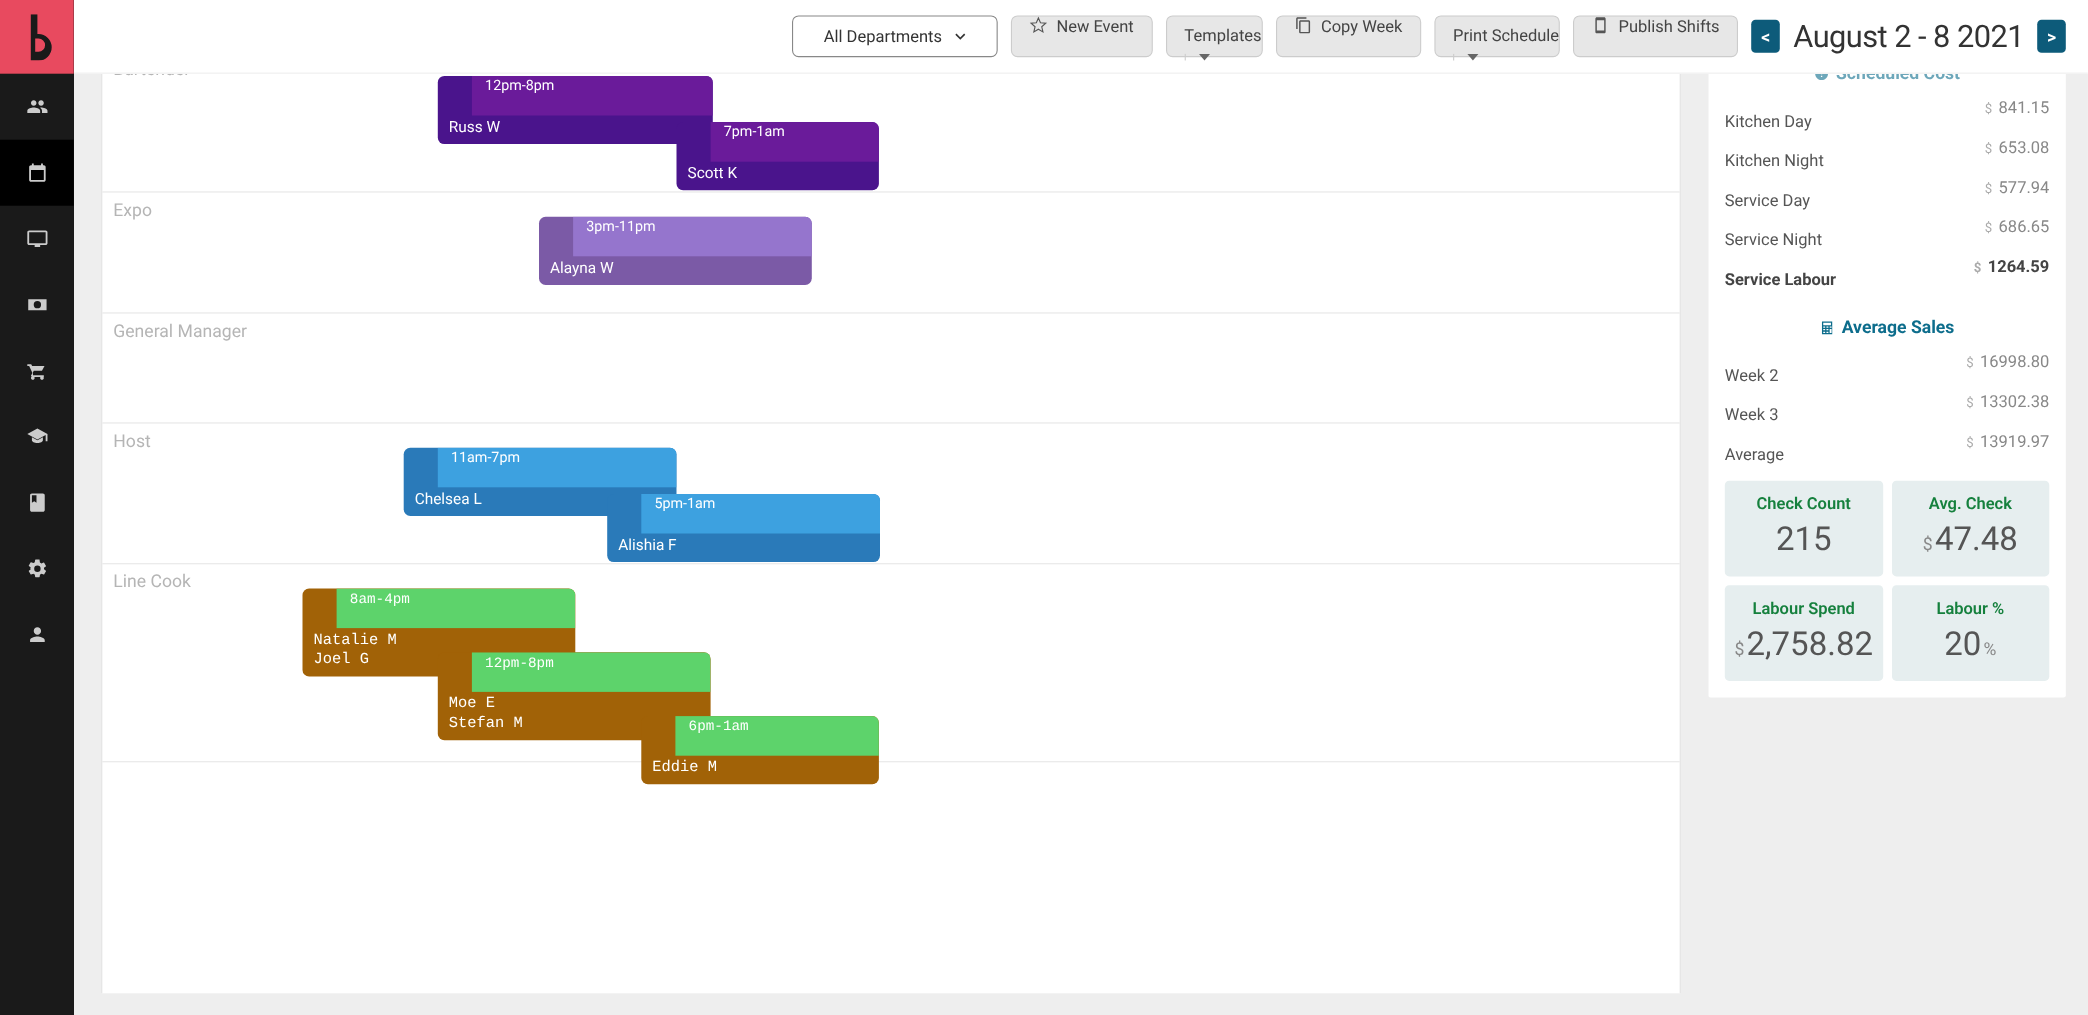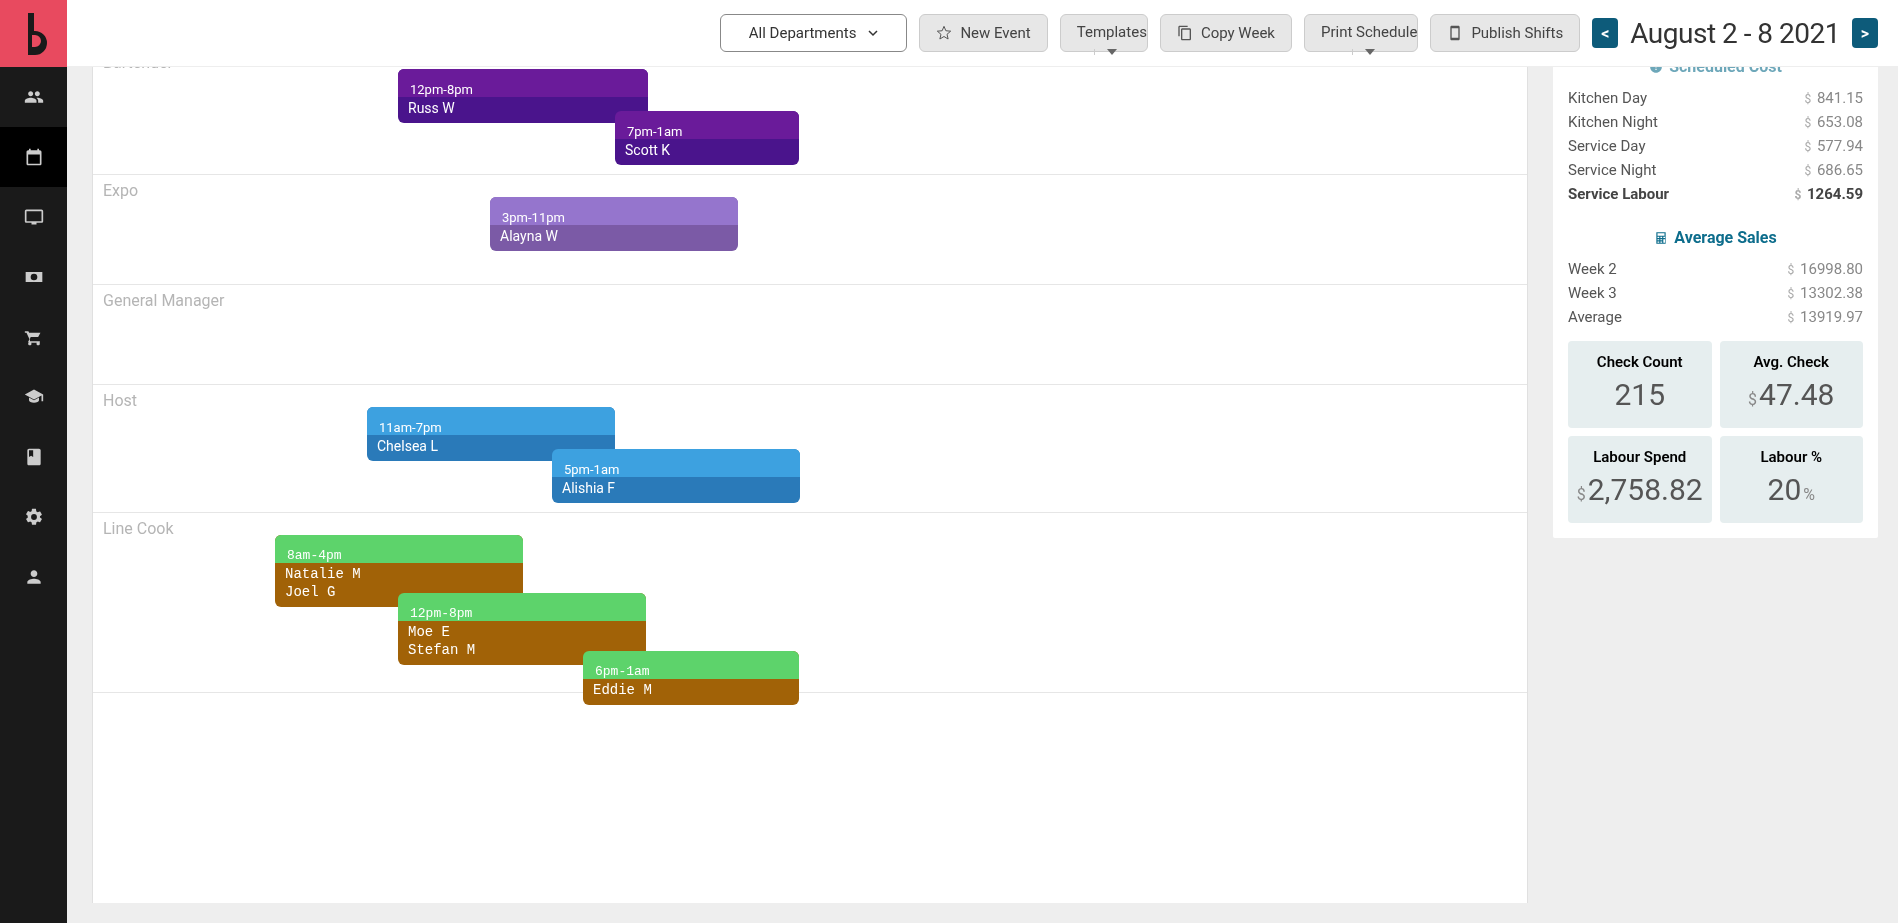--- a/index.html
+++ b/index.html
@@ -66,21 +66,21 @@
     font-size: 15px;
     justify-content: flex-end;
   }
   .select-wrap .chev { width: 10px; height: 10px; }
   .btn {
     height: 38px;
     padding: 0 16px;
     background: #e7e7e7;
     border: 1px solid #ccc;
     border-radius: 6px;
-    display: flex; align-items: center;
+    display: flex; 
     gap: 8px;
     font-size: 15px;
     color: #444;
     cursor: pointer;
   }
   .btn.split { padding-right: 0; flex-direction: column; }
   .btn.split .dd { border-left: 1px solid #ccc; padding: 0 12px; height: 100%; display: flex; align-items: center; }
   .btn svg { width: 16px; height: 16px; fill: #555; }
   .btn .caret { width: 0; height: 0; border-left: 5px solid transparent; border-right: 5px solid transparent; border-top: 6px solid #666; }
   .date-nav { display: flex; align-items: center; gap: 12px; }
@@ -123,23 +123,24 @@
     font-size: 16px;
   }
   .shift {
     position: absolute;
     border-radius: 6px;
     color: #fff;
     overflow: hidden;
   }
   .shift .shift-header {
     font-size: 13px;
-    padding: 14px 12px;
-    height: 17px;
+    padding: 3px 12px;
+    height: 36px;
     line-height: 14px;
+    margin-left: 31px;
   }
   .shift .shift-body {
     font-size: 14px;
     padding: 2px 10px 6px;
     line-height: 18px;
   }
   .shift.purple-dark { background: #4a148c; }
   .shift.purple-dark .shift-header { background: #6a1b9a; }
   .shift.purple-light { background: #7b5aa6; }
   .shift.purple-light .shift-header { background: #9575cd; }
@@ -173,39 +174,39 @@
     gap: 6px;
   }
   .section-title.cut { color: #0d6d8c; opacity: 0.6; white-space: nowrap; overflow: hidden; }
   .section-title svg { width: 14px; height: 14px; fill: #0d6d8c; }
   .kv-row {
     display: flex; justify-content: space-between;
     font-size: 15px;
     color: #555;
     padding: 3px 0;
   }
-  .kv-row .k { color: #555; }
+  .kv-row .k { color: #555; margin-top: 12px; }
   .kv-row .v { color: #888; font-size: 15px; }
   .kv-row .v .cur { font-size: 12px; margin-right: 2px; color: #aaa; }
   .kv-row.bold .k, .kv-row.bold .v { font-weight: 700; color: #444; }
 
   .summary-grid {
     display: grid;
     grid-template-columns: 1fr 1fr;
     gap: 8px;
     margin-top: 12px;
   }
   .summary-tile {
     background: #e6eeef;
     border-radius: 4px;
     text-align: center;
     padding: 12px 8px 16px;
   }
   .summary-tile .t-label {
-    color: #000000; font-size: 15px; font-weight: 600;
+    color: #15803d; font-size: 15px; font-weight: 600;
     margin-bottom: 6px;
   }
   .summary-tile .t-value {
     font-size: 30px; color: #555; font-weight: 400;
     display: flex; align-items: baseline; justify-content: center; gap: 2px;
   }
   .summary-tile .t-value .sm { font-size: 16px; color: #888; }
 </style>
 </head>
 <body>

